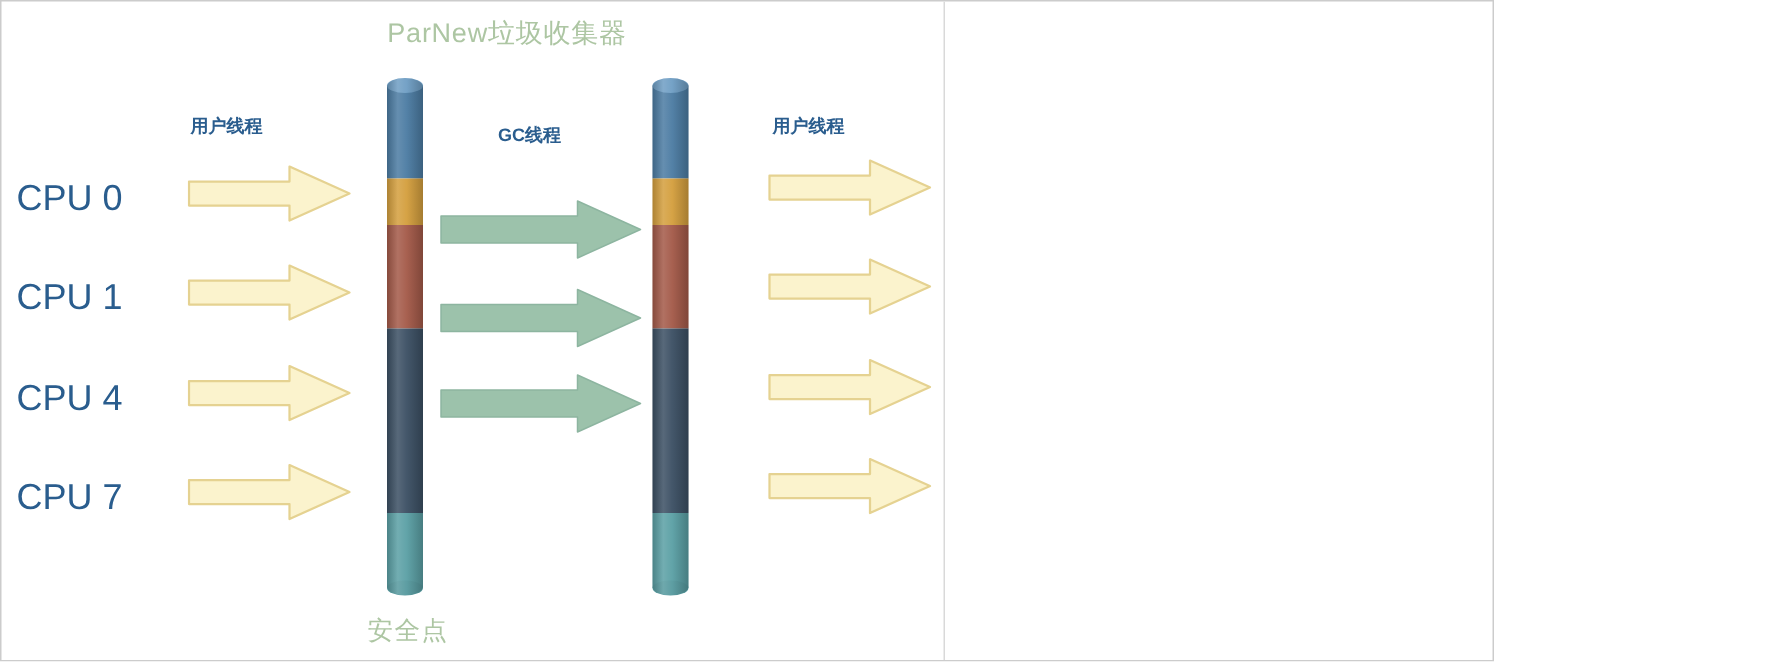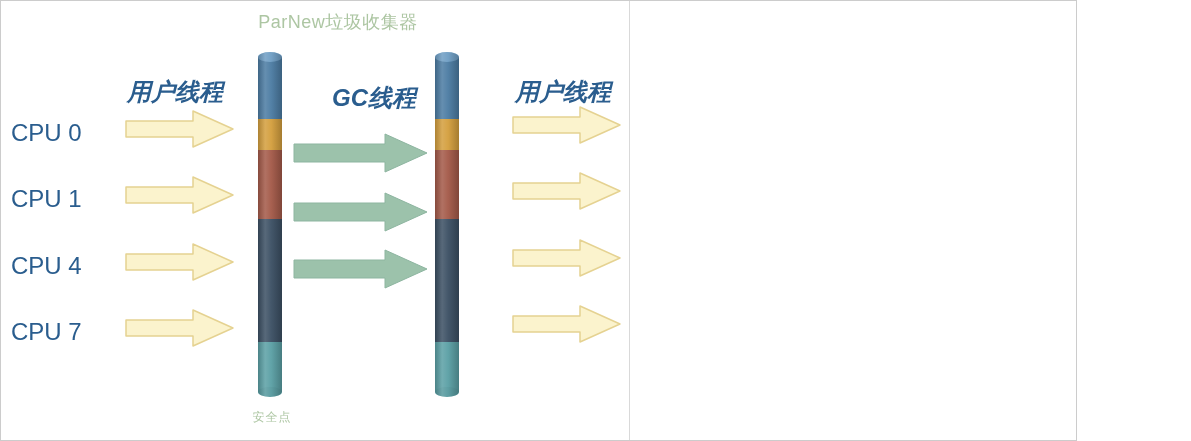--- a/index.html
+++ b/index.html
@@ -1,20 +1,20 @@
 <!DOCTYPE html>
 <html style="--title-text: #adc6a3; --label-text: #2a5d8e; --cpu-text: #2a5d8e; --arrow-yellow-fill: #fbf3cd; --arrow-yellow-stroke: #e5d291; --arrow-green-fill: #9cc2ab; --arrow-green-stroke: #8db5a0; --bar-blue: #4c7ca3; --bar-cap-blue: #6f9ec4; --bar-orange: #d49f3e; --bar-red: #a45a49; --bar-slate: #3c5064; --bar-teal: #5ba0a5; --bar-cap-teal: #579a9f; --divider: #d9d9d9; --border: #cccccc;"><head>
 <meta charset="utf-8">
 <style>
   html, body { margin: 0; padding: 0; background: #ffffff; }
   body { font-family: "Liberation Sans", "DejaVu Sans", sans-serif; }
 
   .canvas {
     position: relative;
-    width: 1077px;
+    width: 996px;
     height: 441px;
     box-sizing: border-box;
     background: #ffffff;
     border: 1px solid var(--border, #cccccc);
     overflow: hidden;
   }
 
   .divider {
     position: absolute;
     left: 628px; top: 0;
@@ -27,43 +27,42 @@
     left: 228px; top: 9px; width: 218px;
     text-align: center;
     font-size: 18px;
     letter-spacing: 0.5px;
     color: var(--title-text, #adc6a3);
     white-space: nowrap;
   }
 
   .lbl {
     position: absolute;
-    font-size: 24px;
+    font-size: 12px;
     font-weight: 600;
     color: var(--label-text, #2a5d8e);
     white-space: nowrap;
-    font-style: italic;
   }
   .lbl.user-left  { left: 126px; top: 75px; }
   .lbl.gc         { left: 331px; top: 81px; }
   .lbl.user-right { left: 514px; top: 75px; }
 
   .cpu {
     position: absolute;
     left: 10px;
     font-size: 24px;
     color: var(--cpu-text, #2a5d8e);
     white-space: nowrap;
   }
 
   .safepoint {
     position: absolute;
     left: 236px; top: 408px; width: 70px;
     text-align: center;
-    font-size: 12px;
+    font-size: 17px;
     letter-spacing: 1px;
     color: var(--title-text, #adc6a3);
     white-space: nowrap;
   }
 
   .arrow { position: absolute; line-height: 0; }
   .arrow.yellow polygon {
     fill: var(--arrow-yellow-fill, #fbf3cd);
     stroke: var(--arrow-yellow-stroke, #e5d291);
     stroke-width: 1.5;

